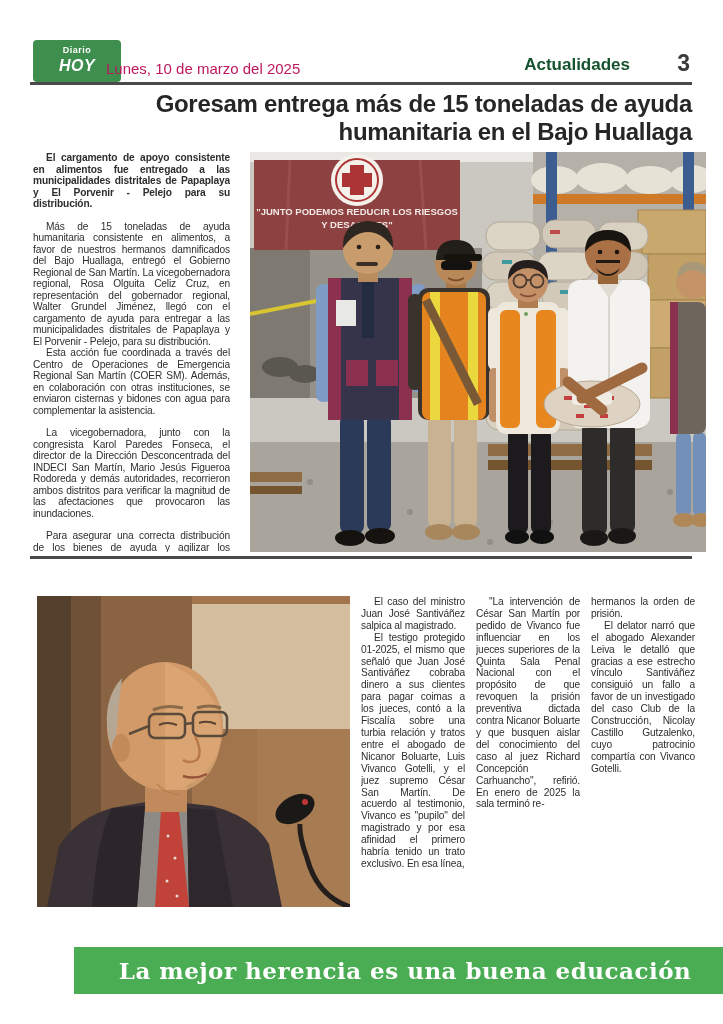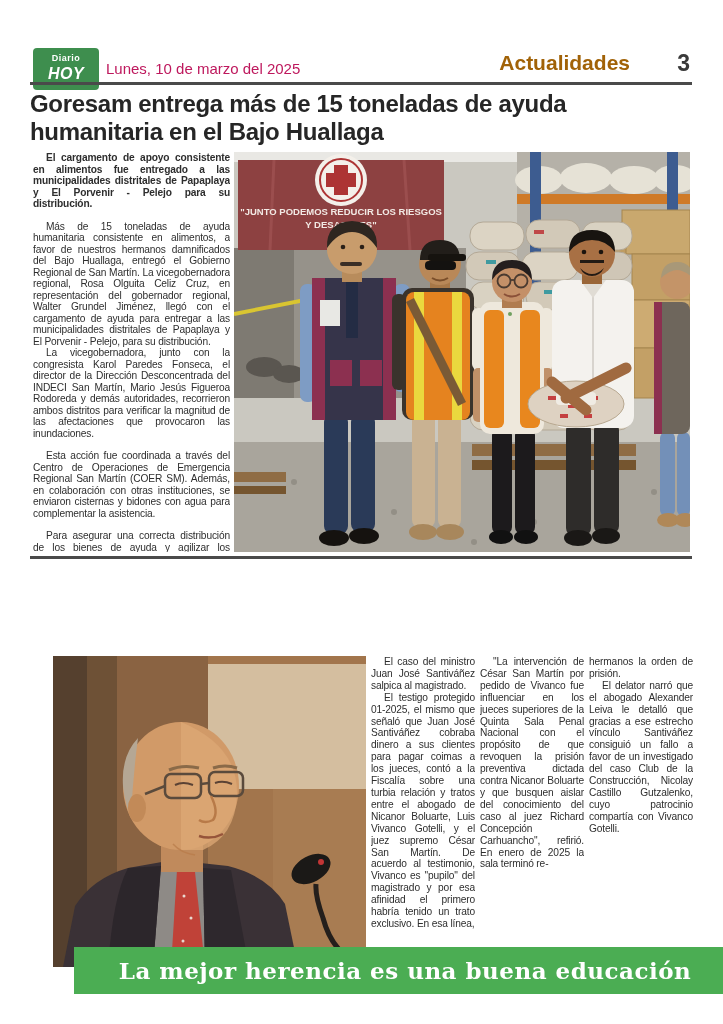--- a/index.html
+++ b/index.html
@@ -1,49 +1,49 @@
 <!DOCTYPE html>
 <html lang="es"><head>
 <meta charset="utf-8">
 <style>
   html,body{margin:0;padding:0;background:#ffffff;}
   .page{position:relative;width:723px;height:1024px;background:#ffffff;overflow:hidden;
         font-family:"Liberation Sans",sans-serif;color:#2e2e2e;}
 
   
   .masthead{position:absolute;left:30px;top:36px;width:662px;height:44px;}
-  .logo{position:absolute;left:3px;top:12px;width:66px;height:42px;background:#3e8e4e;border-radius:4px;
+  .logo{position:absolute;left:3px;top:4px;width:88px;height:42px;background:#3e8e4e;border-radius:4px;
         display:flex;flex-direction:column;align-items:center;justify-content:center;color:#fff;}
   .logo-top{font-size:9px;font-weight:bold;line-height:9px;letter-spacing:.5px;}
   .logo-main{font-size:16px;font-weight:bold;font-style:italic;line-height:22px;letter-spacing:.5px;}
   .date{position:absolute;left:76px;bottom:3px;font-size:15px;color:#be185d;}
-  .section{position:absolute;right:62px;bottom:5px;font-size:21px;font-weight:bold;color:#a16207;}
+  .section{position:absolute;right:62px;bottom:5px;font-size:17px;font-weight:bold;color:#14532d;}
   .pagenum{position:absolute;right:2px;bottom:3px;font-size:23px;font-weight:bold;color:#3a3a3a;}
   .rule{position:absolute;left:30px;width:662px;height:3px;background:#4a4a4a;}
   .rule-top{top:82px;}
   .rule-mid{top:556px;}
 
   
-  .headline{position:absolute;left:30px;width:662px;margin:0;text-align:left;
+  .headline{position:absolute;left:30px;width:662px;margin:0;text-align:right;
             font-size:24px;font-weight:bold;line-height:28px;color:#262626;letter-spacing:-.3px;}
   .headline-1{top:90px;}
   .headline-2{top:567px;}
 
   
-  .a1-body{position:absolute;left:33px;top:152px;width:660px;display:flex;gap:4px;}
+  .a1-body{position:absolute;left:33px;top:152px;width:660px;display:flex;gap:20px;}
   .a1-text{width:197px;flex:none;height:400px;overflow:hidden;font-size:10.2px;line-height:11.5px;
            text-align:justify;letter-spacing:-.15px;}
   .a1-text p, .col p{margin:0 0 11px;text-indent:13px;}
   p.lead{font-weight:bold;}
   p.nogap{margin-bottom:0;}
   p.noindent{text-indent:0;}
   .photo{flex:none;margin:0;line-height:0;}
 
   
-  .a2-body{position:absolute;left:37px;top:656px;width:656px;display:flex;gap:5px;justify-content:flex-end;}
+  .a2-body{position:absolute;left:37px;top:596px;width:656px;display:flex;gap:11px;}
   .col{width:104px;flex:none;height:312px;overflow:hidden;font-size:10.2px;line-height:11.9px;
        text-align:justify;letter-spacing:-.15px;}
 
   
   .slogan{position:absolute;left:30px;top:947px;width:662px;height:47px;background:#4bad53;
           display:flex;align-items:center;justify-content:center;margin-left:44px;}
   .slogan span{font-family:"DejaVu Serif",serif;font-weight:bold;font-size:23px;color:#ffffff;
                letter-spacing:.5px;}
 
   .banner-text{font-family:"Liberation Sans",sans-serif;font-weight:bold;fill:#f2e9e4;}
@@ -63,22 +63,22 @@
     <span class="pagenum">3</span>
   </header>
   <div class="rule rule-top"></div>
 
   <h1 class="headline headline-1">Goresam entrega más de 15 toneladas de ayuda humanitaria en el Bajo Huallaga</h1>
 
   <section class="a1-body">
     <div class="a1-text">
       <p class="lead">El cargamento de apoyo consistente en alimentos fue entregado a las municipalidades distritales de Papaplaya y El Porvenir - Pelejo para su distribución.</p>
       <p class="nogap">Más de 15 toneladas de ayuda humanitaria consistente en alimentos, a favor de nuestros hermanos damnificados del Bajo Huallaga, entregó el Gobierno Regional de San Martín. La vicegobernadora regional, Rosa Olguita Celiz Cruz, en representación del gobernador regional, Walter Grundel Jiménez, llegó con el cargamento de ayuda para entregar a las municipalidades distritales de Papaplaya y El Porvenir - Pelejo, para su distribución.</p>
+      <p>Esta acción fue coordinada a través del Centro de Operaciones de Emergencia Regional San Martín (COER SM). Además, en colaboración con otras instituciones, se enviaron cisternas y bidones con agua para complementar la asistencia.</p>
       <p>La vicegobernadora, junto con la congresista Karol Paredes Fonseca, el director de la Dirección Desconcentrada del INDECI San Martín, Mario Jesús Figueroa Rodoreda y demás autoridades, recorrieron ambos distritos para verificar la magnitud de las afectaciones que provocaron las inundaciones.</p>
-      <p>Esta acción fue coordinada a través del Centro de Operaciones de Emergencia Regional San Martín (COER SM). Además, en colaboración con otras instituciones, se enviaron cisternas y bidones con agua para complementar la asistencia.</p>
       <p>Para asegurar una correcta distribución de los bienes de ayuda y agilizar los trámites, el COER continúa brindando apoyo a los secretarios técnicos de Defensa Civil de las municipalidades. Esto incluye la ingresa de datos en el Sistema de Información Nacional orientados a la Respuesta y Rehabilitación (SINPAD).</p>
     </div>
 
     <figure class="photo">
       <svg width="456" height="400" viewBox="0 0 456 400">
         <rect width="456" height="400" fill="#cac8c0"></rect>
         <rect x="0" y="0" width="456" height="10" fill="#e9e8e4"></rect>
 
         <rect x="283" y="0" width="173" height="120" fill="#b5b1a8"></rect>
         <g fill="#e6e2d6">

